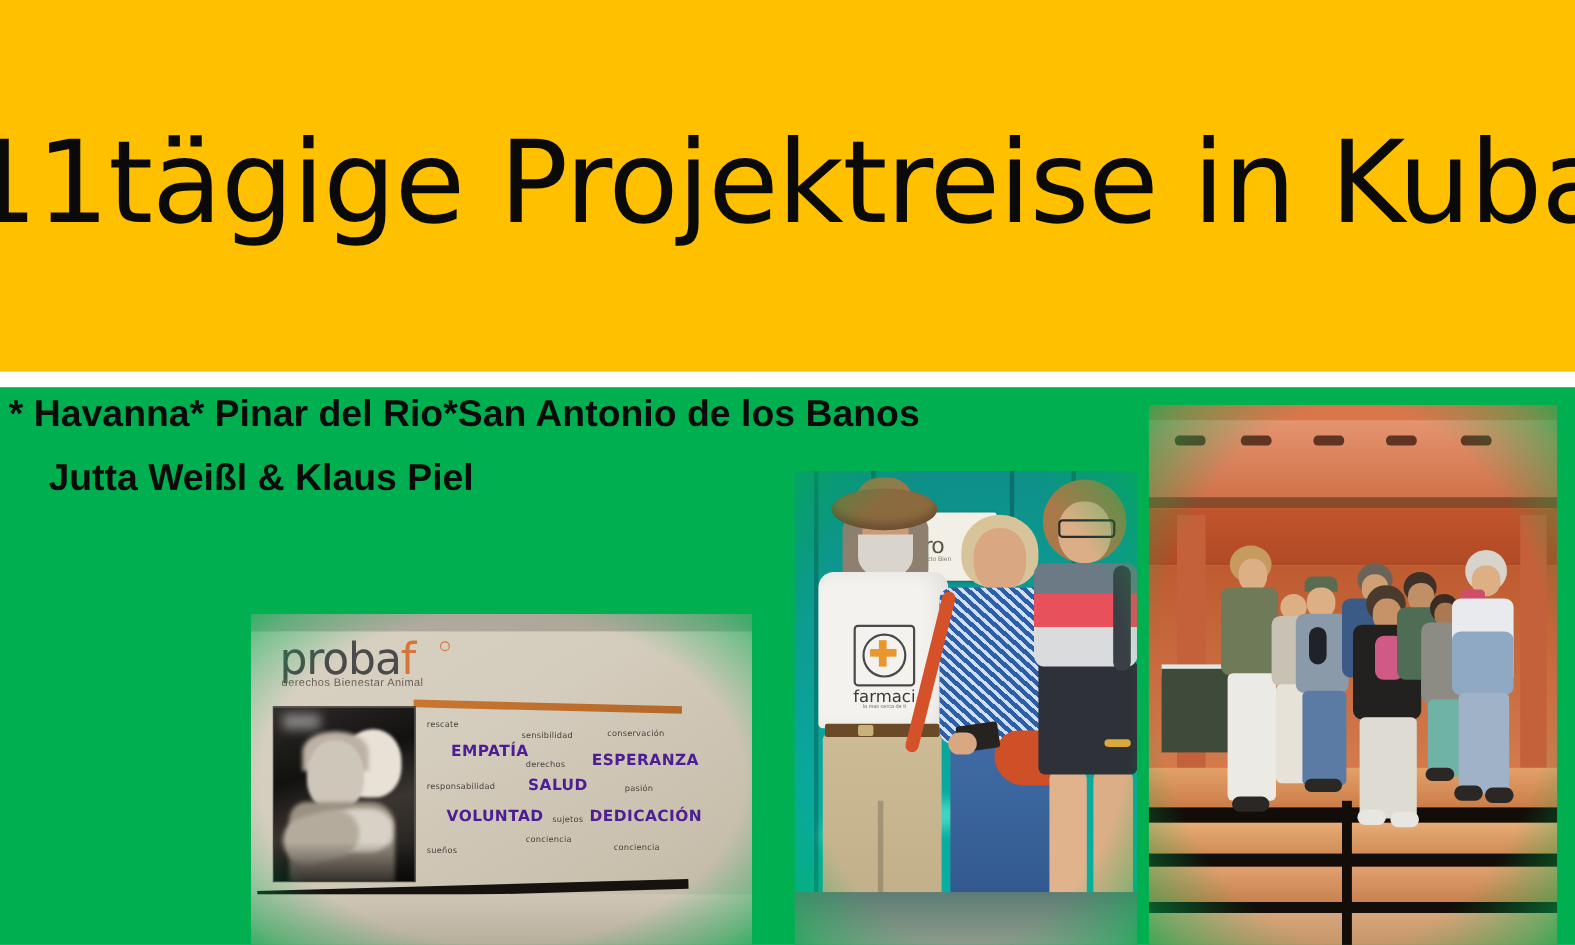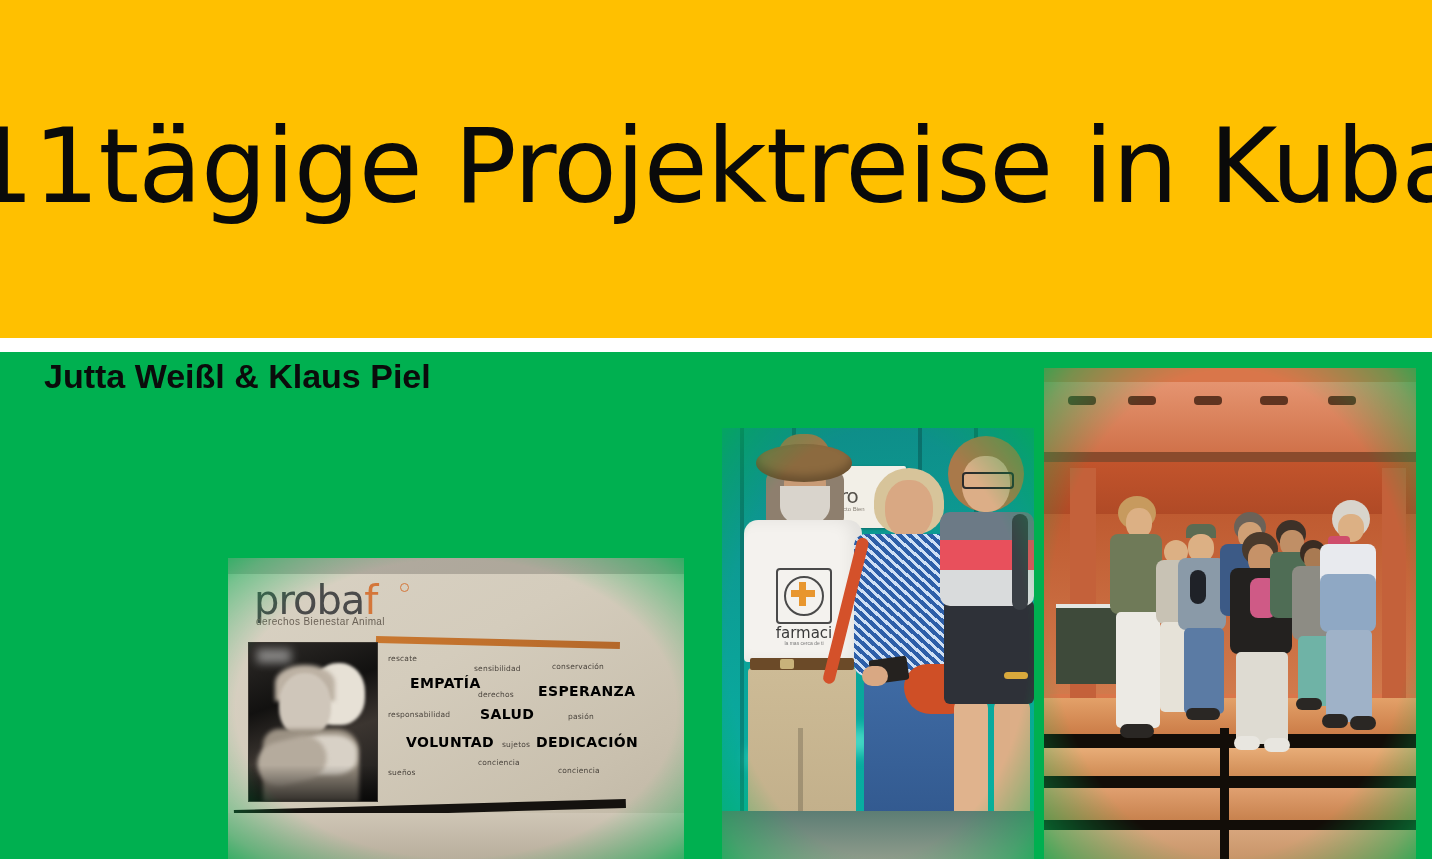--- a/index.html
+++ b/index.html
@@ -97,21 +97,21 @@
   .pb-img .glow{position:absolute;left:8px;top:6px;width:34px;height:14px;background:rgba(255,255,255,.45);filter:blur(5px);}
   .pb-img .face{position:absolute;left:30px;top:30px;width:52px;height:64px;border-radius:48% 48% 44% 44%;background:#cfc6ba;filter:blur(1.5px);}
   .pb-img .hair{position:absolute;left:26px;top:22px;width:60px;height:36px;border-radius:50% 50% 0 0;background:#bdb2a4;filter:blur(2px);}
   .pb-img .torso{position:absolute;left:14px;top:86px;width:96px;height:74px;border-radius:16px 22px 0 0;background:#9b9183;filter:blur(2px);}
   .pb-img .arm{position:absolute;left:8px;top:96px;width:70px;height:44px;border-radius:28px;background:#b5ab9d;filter:blur(2px);transform:rotate(-14deg);}
   .pb-img .dog{position:absolute;left:62px;top:20px;width:54px;height:62px;border-radius:50% 46% 44% 40%;background:#e7e1d6;filter:blur(1.6px);}
   .pb-img .dog2{position:absolute;left:52px;top:92px;width:56px;height:40px;border-radius:40%;background:#d8d1c6;filter:blur(2px);}
   .pb-img .dark{position:absolute;left:0;bottom:0;width:100%;height:36px;background:linear-gradient(#0000,#000a);}
 
   .cloud{position:absolute;left:158px;top:92px;width:232px;height:142px;}
-  .cw{position:absolute;color:#000000;font-family:"DejaVu Sans","Liberation Sans",sans-serif;white-space:nowrap;filter:blur(.25px);}
+  .cw{position:absolute;color:#4c1d95;font-family:"DejaVu Sans","Liberation Sans",sans-serif;white-space:nowrap;filter:blur(.25px);}
   .cw.small{font-size:7.5px;font-weight:400;color:#4a443d;letter-spacing:.2px;}
   .cw.big{font-size:14px;font-weight:bold;letter-spacing:.4px;}
   .pb-base{
     position:absolute;left:6px;bottom:40px;width:392px;height:9px;
     background:#15120f;transform:rotate(-1.6deg);transform-origin:left center;
   }
   .pb-floor{position:absolute;left:0;bottom:0;width:100%;height:46px;background:linear-gradient(#cfc6b6,#b8ae9c);}
 
   
   #photo-three{left:722px;top:428px;width:312px;height:431px;}
@@ -202,20 +202,21 @@
 
   <div class="title-band">
     <div class="title-line l1">11tägige Projektreise in Kuba</div>
   </div>
 
   <div class="separator"></div>
 
   <div class="green-band">
 
     <div class="subtitle-block">
+      <div class="sub-line places">* Havanna* Pinar del Rio*San Antonio de los Banos</div>
       <div class="sub-line names2">Jutta Weißl &amp; Klaus Piel</div>
     </div>
 
     <div class="photo" id="photo-poster" style="left:228px;top:206px;">
       <div class="inner">
         <div class="wall"></div>
         <div class="wall-shadowtop"></div>
 
         <div class="pb-logo">
           <div class="pb-word"><span>proba</span><span class="f">f</span></div>

